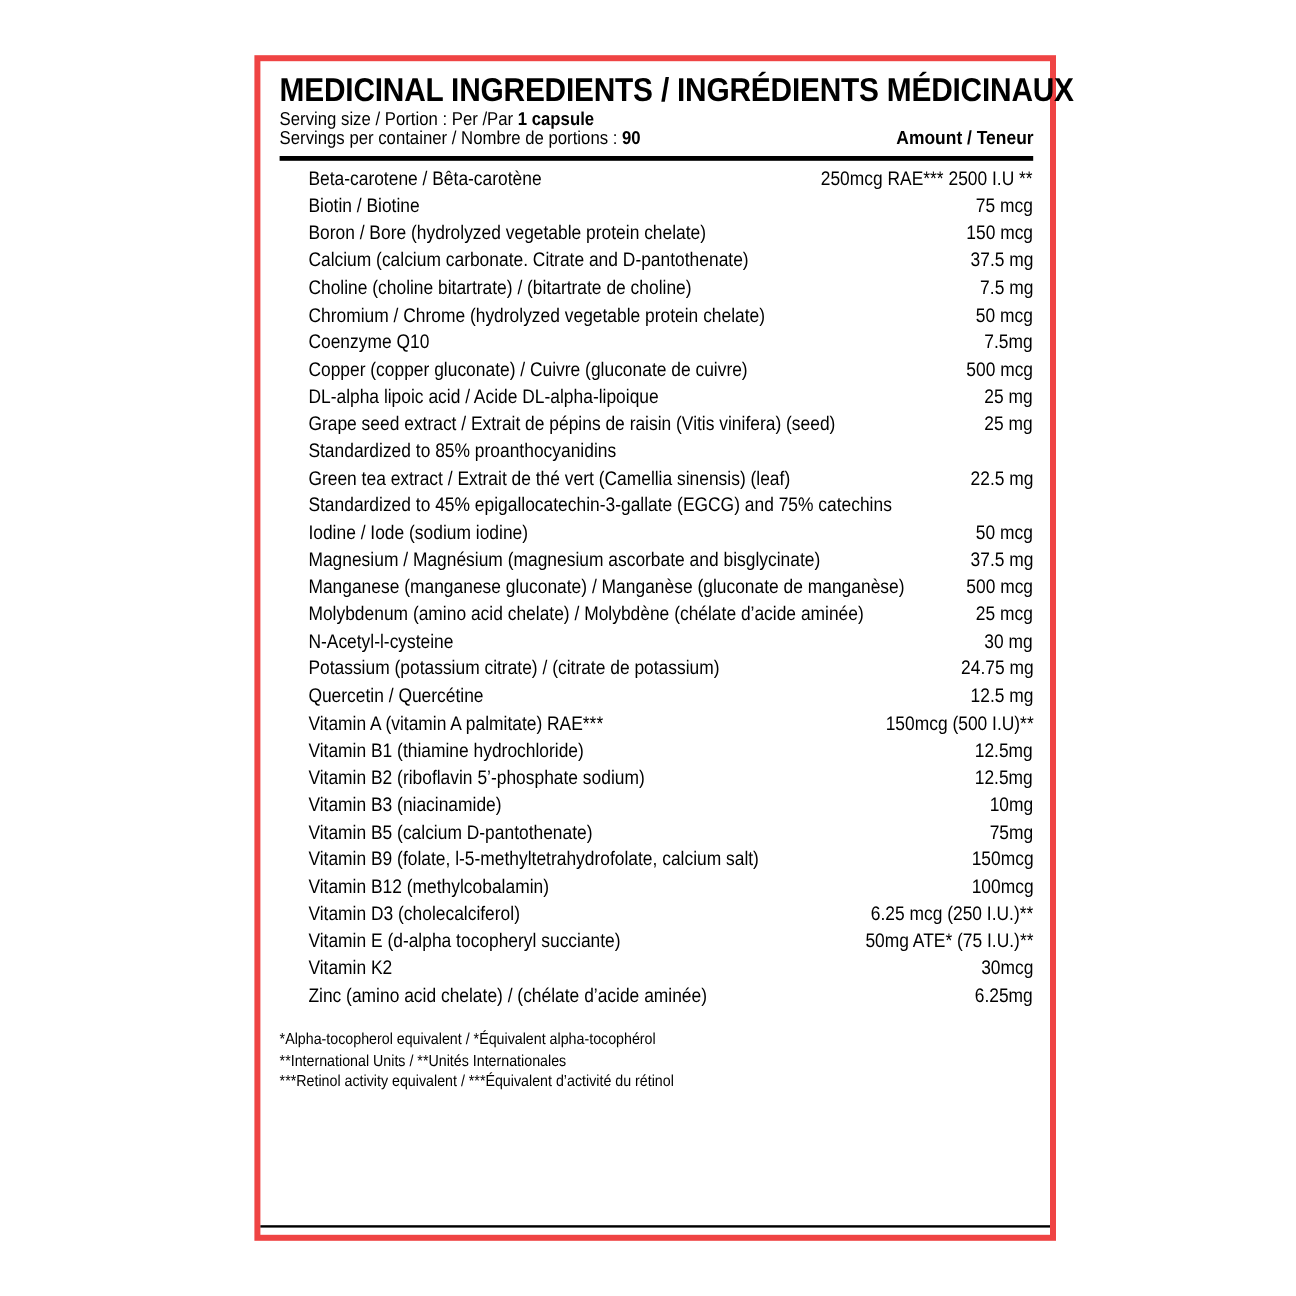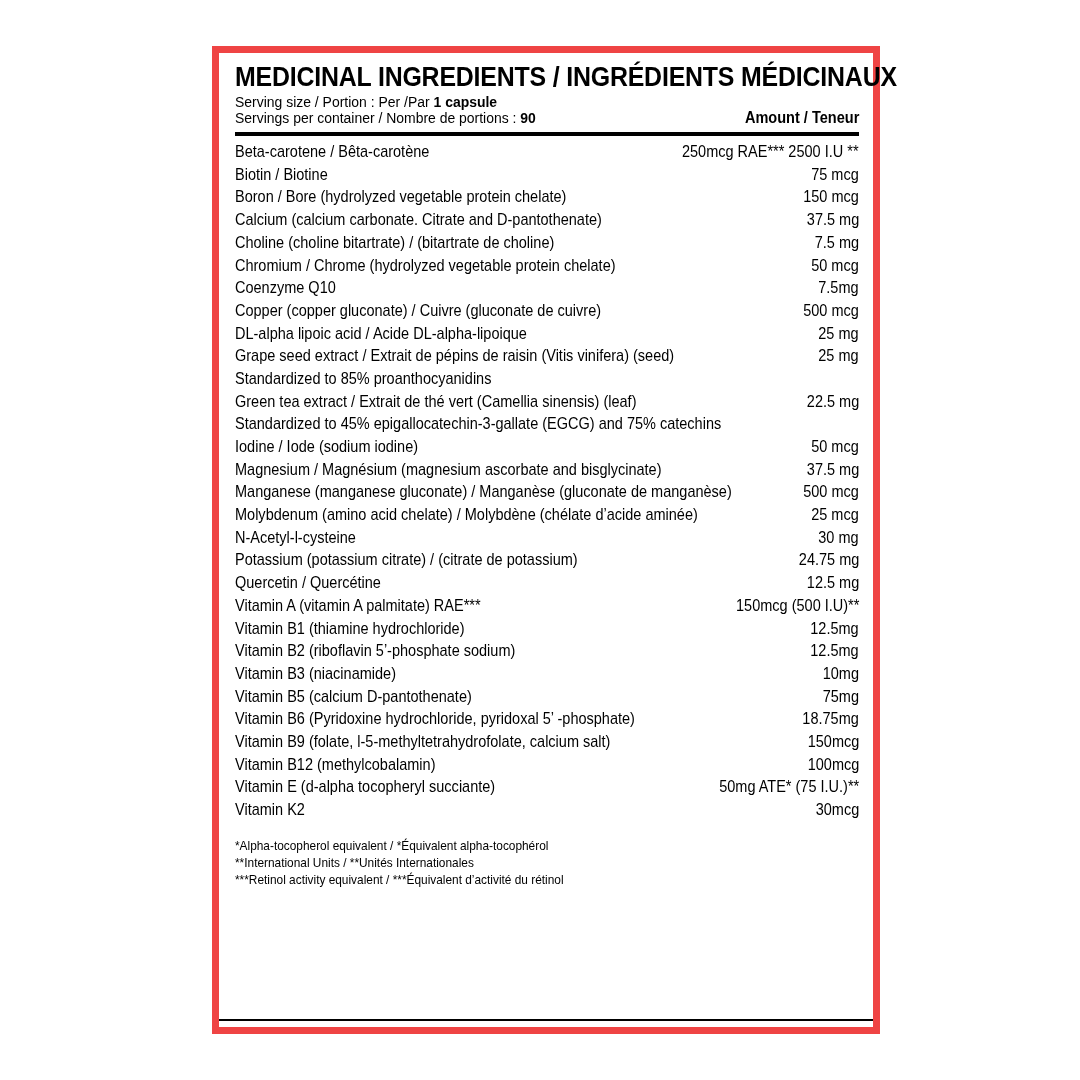--- a/index.html
+++ b/index.html
@@ -15,21 +15,21 @@
     color: #000000;
     overflow: hidden;
   }
 
   #panel {
     position: absolute;
     left: 212px;
     top: 46px;
     width: 668px;
     height: 988px;
-    border: 7px solid #ef4444;
+    border: 5px solid #ef4444;
     background: #ffffff;
     box-sizing: border-box;
   }
 
   #inner {
     position: absolute;
     left: 0; top: 0; right: 0; bottom: 0;
     padding: 8px 14px 0 16px;
     box-sizing: border-box;
   }
@@ -76,20 +76,21 @@
     margin: 5px 0 4px 0;
   }
 
   
   .rows { margin-top: 2px; }
 
   .row {
     position: relative;
     height: 22.7px;
     white-space: nowrap;
+    margin-left: 24px;
   }
   .row .nm {
     position: absolute;
     left: 0;
     top: 0;
     font-size: 16.4px;
     line-height: 22.7px;
     transform: scaleX(0.885);
     transform-origin: left center;
     white-space: nowrap;
@@ -232,38 +233,42 @@
         </div>
         <div class="row">
           <span class="nm">Vitamin B3 (niacinamide)</span>
           <span class="amt">10mg</span>
         </div>
         <div class="row">
           <span class="nm">Vitamin B5 (calcium D-pantothenate)</span>
           <span class="amt">75mg</span>
         </div>
         <div class="row">
-          <span class="nm">Vitamin B6 (Pyridoxine hydrochloride, pyridoxal 5’ -phosphate)</span>
-          <span class="amt">18.75mg</span>
-        </div>
-        <div class="row">
           <span class="nm">Vitamin B9 (folate, l-5-methyltetrahydrofolate, calcium salt)</span>
           <span class="amt">150mcg</span>
         </div>
         <div class="row">
           <span class="nm">Vitamin B12 (methylcobalamin)</span>
           <span class="amt">100mcg</span>
         </div>
         <div class="row">
+          <span class="nm">Vitamin D3 (cholecalciferol)</span>
+          <span class="amt">6.25 mcg (250 I.U.)**</span>
+        </div>
+        <div class="row">
           <span class="nm">Vitamin E (d-alpha tocopheryl succiante)</span>
           <span class="amt">50mg ATE* (75 I.U.)**</span>
         </div>
         <div class="row">
           <span class="nm">Vitamin K2</span>
           <span class="amt">30mcg</span>
+        </div>
+        <div class="row">
+          <span class="nm">Zinc (amino acid chelate) / (chélate d’acide aminée)</span>
+          <span class="amt">6.25mg</span>
         </div>
       </div>
 
     <div class="footnotes" id="footnotes">
         <div class="fn">*Alpha-tocopherol equivalent / *Équivalent alpha-tocophérol</div>
         <div class="fn">**International Units / **Unités Internationales</div>
         <div class="fn">***Retinol activity equivalent / ***Équivalent d’activité du rétinol</div>
       </div>
 
   </div>

